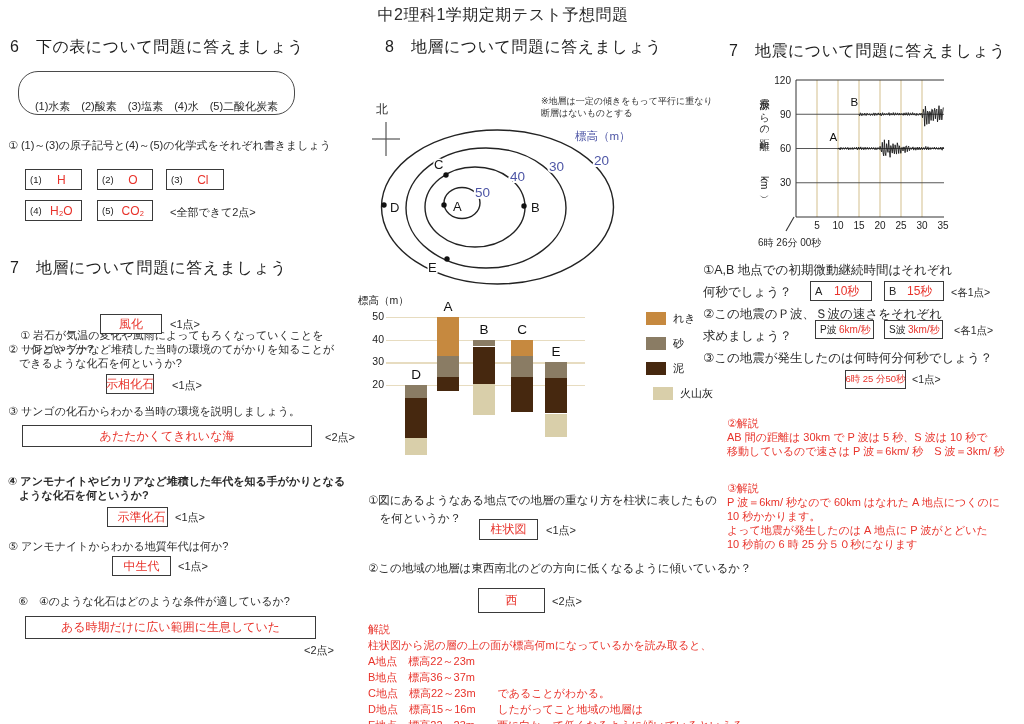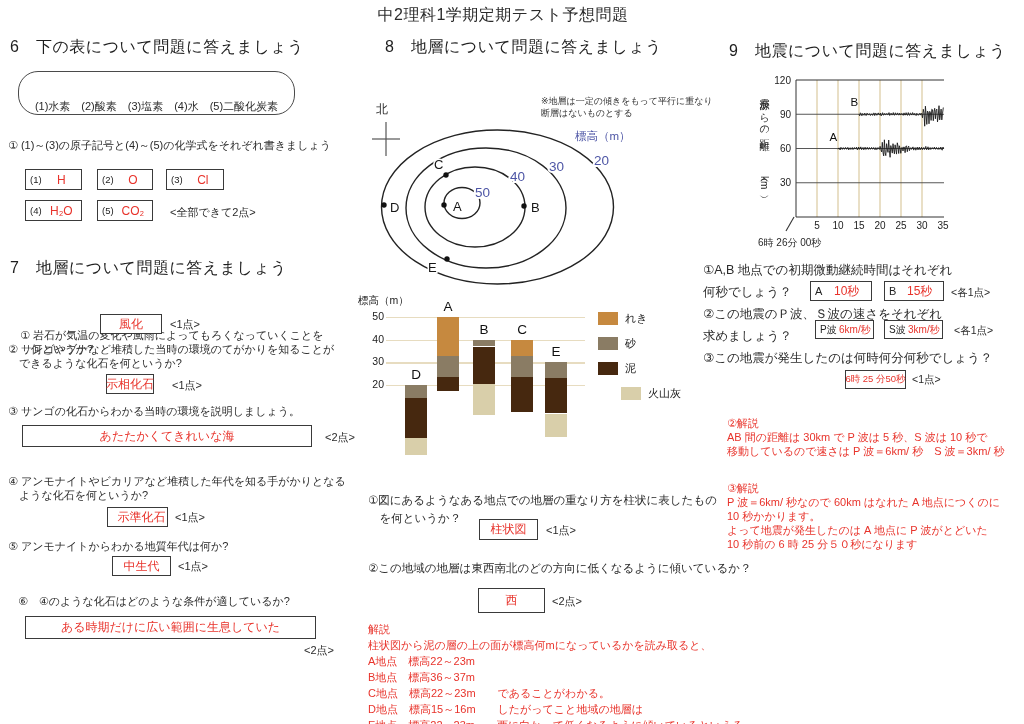--- a/index.html
+++ b/index.html
@@ -26,21 +26,21 @@
   .kaisetsu{position:absolute;color:var(--red);font-size:11px;line-height:16px;white-space:pre-line;}
   .cl{fill:none;stroke:#232323;stroke-width:1.4;}
   .cpt{font-size:13px;fill:#161616;paint-order:stroke;stroke:#fff;stroke-width:3px;font-family:inherit;}
   .cblue{font-size:13.5px;fill:var(--blue);paint-order:stroke;stroke:#fff;stroke-width:4px;font-family:inherit;}
   .barchart{position:absolute;}
   .bargrid{position:absolute;height:1.4px;background:#e7dcc0;}
   .barytick{position:absolute;left:4px;width:22px;text-align:right;font-size:10.5px;color:#222;}
   .barcollabel{position:absolute;width:22px;text-align:center;font-size:13.5px;color:#111;}
   .barlayer{position:absolute;width:22px;}
   .baryl{position:absolute;font-size:10.5px;color:#222;white-space:pre;}
-  .legenditem{position:absolute;display:flex;align-items:center;gap:7px;}
+  .legenditem{position:absolute;display:flex;align-items:center;gap:7px;margin-left:48px;}
   .legend-swatch{width:20px;height:13px;display:inline-block;}
   .legendlabel{font-size:11px;color:#222;white-space:pre;}
   .sgtick{font-size:10px;fill:#222;font-family:inherit;}
   .sglabel{font-size:11.5px;fill:#0e0e0e;font-family:inherit;}
   .vert{position:absolute;writing-mode:vertical-rl;font-size:10px;color:#222;letter-spacing:1.5px;white-space:pre;}
 </style>
 </head>
 <body>
 
 <div class="page">
@@ -90,21 +90,21 @@
     <span class="ans">示相化石</span>
   </div>
   <div class="pts" style="left:172px;top:378px;">&lt;1点&gt;</div>
 
   <div class="t body11" style="left:8px;top:404px;">③ サンゴの化石からわかる当時の環境を説明しましょう。</div>
   <div class="box" style="left:22px;top:425px;width:290px;height:22px;">
     <span class="ans">あたたかくてきれいな海</span>
   </div>
   <div class="pts" style="left:325px;top:430px;">&lt;2点&gt;</div>
 
-  <div class="t body11" style="left:8px;top:474px;">④ アンモナイトやビカリアなど堆積した年代を知る手がかりとなる
+  <div class="t body11" style="left:8px;top:474px;font-weight:bold;">④ アンモナイトやビカリアなど堆積した年代を知る手がかりとなる
 　ような化石を何というか?</div>
   <div class="box" style="left:107px;top:507px;width:61px;height:20px;padding-left:8px;">
     <span class="ans">示準化石</span>
   </div>
   <div class="pts" style="left:175px;top:510px;">&lt;1点&gt;</div>
 
   <div class="t body11" style="left:8px;top:539px;">⑤ アンモナイトからわかる地質年代は何か?</div>
   <div class="box" style="left:112px;top:556px;width:59px;height:20px;">
     <span class="ans">中生代</span>
   </div>
@@ -155,21 +155,21 @@
       <span class="legendlabel">れき</span>
     </div>
     <div class="legenditem" style="left:240px;top:44px;">
       <span class="legend-swatch" style="background: rgb(138, 124, 100);"></span>
       <span class="legendlabel">砂</span>
     </div>
     <div class="legenditem" style="left:240px;top:69px;">
       <span class="legend-swatch" style="background: rgb(70, 40, 15);"></span>
       <span class="legendlabel">泥</span>
     </div>
-    <div class="legenditem" style="left:244px;top:94px;padding-left:19px;">
+    <div class="legenditem" style="left:228px;top:94px;padding-left:19px;">
       <span class="legend-swatch" style="background: rgb(217, 207, 170);"></span>
       <span class="legendlabel">火山灰</span>
     </div>
   <div class="bargrid" style="left: 28px; top: 25px; width: 199px;"></div>
       <div class="barytick" style="top: 18px;">50</div>
       <div class="bargrid" style="left: 28px; top: 47.7px; width: 199px;"></div>
       <div class="barytick" style="top: 40.7px;">40</div>
       <div class="bargrid" style="left: 28px; top: 70.4px; width: 199px;"></div>
       <div class="barytick" style="top: 63.4px;">30</div>
       <div class="bargrid" style="left: 28px; top: 93.1px; width: 199px;"></div>
@@ -210,21 +210,21 @@
   <div class="pts" style="left:552px;top:594px;">&lt;2点&gt;</div>
 
   <div class="kaisetsu" style="left:368px;top:621px;">解説
 柱状図から泥の層の上の面が標高何mになっているかを読み取ると、
 A地点　標高22～23m
 B地点　標高36～37m
 C地点　標高22～23m　　であることがわかる。
 D地点　標高15～16m　　したがってこと地域の地層は
 E地点　標高22～23m　　西に向かって低くなるように傾いているといえる。</div>
 
-  <div class="heading" style="left:729px;top:41px;">9　地震について問題に答えましょう</div>
+  <div class="heading" style="left:729px;top:41px;">7　地震について問題に答えましょう</div>
 
   <div style="position:absolute;left:752px;top:73px;width:272px;height:185px;">
     <div class="vert" style="left:5px;top:17px;">震源からの距離</div>
     <div class="vert" style="left:5px;top:103px;letter-spacing:0;">（km）</div>
     <svg style="position:absolute;left:0;top:0;" width="272" height="165">
         <line x1="65" y1="7" x2="65" y2="144" stroke="#e7dcc0" stroke-width="1.8"></line>
         <line x1="86" y1="7" x2="86" y2="144" stroke="#e7dcc0" stroke-width="1.8"></line>
         <line x1="107" y1="7" x2="107" y2="144" stroke="#e7dcc0" stroke-width="1.8"></line>
         <line x1="128" y1="7" x2="128" y2="144" stroke="#e7dcc0" stroke-width="1.8"></line>
         <line x1="149" y1="7" x2="149" y2="144" stroke="#e7dcc0" stroke-width="1.8"></line>

